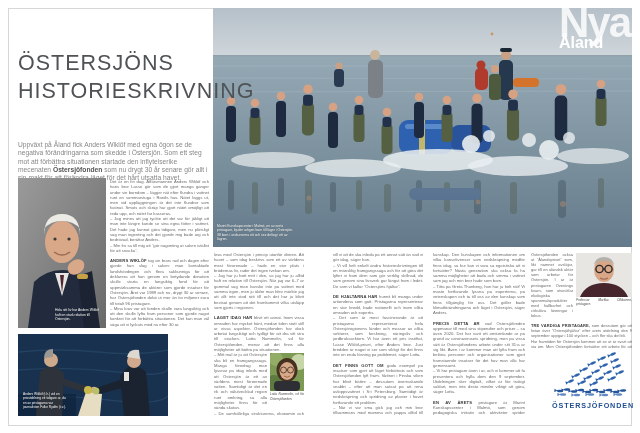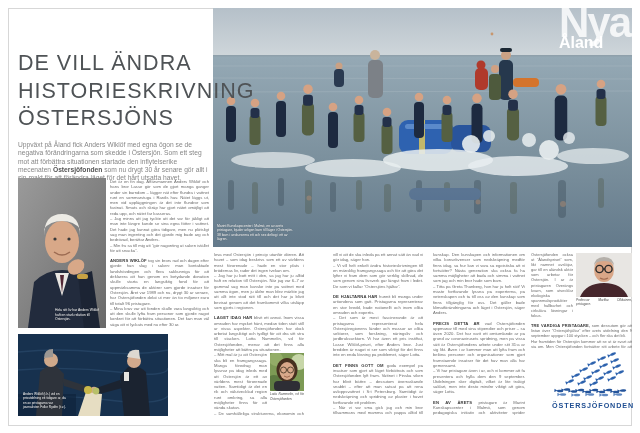--- a/index.html
+++ b/index.html
@@ -164,23 +164,22 @@
       </g>
     </svg>
     <div class="masthead">
       <div class="nya">Nya</div>
       <div class="aland">Åland</div>
     </div>
     <div class="photo-caption main-caption">Marint Kunskapscenter i Malmö, en av årets pristagare, bjuder årligen barn till läger i Östersjön. 38 barn i årskurserna ett och sex deltog i ett av lägren.</div>
   </div>
 
   <div class="headline">
-    <div>DE VILL ÄNDRA</div>
+    <div>ÖSTERSJÖNS</div>
     <div>HISTORIESKRIVNING</div>
-    <div>ÖSTERSJÖNS</div>
   </div>
   <div class="standfirst"><span>Uppväxt på Åland fick Anders Wiklöf med egna ögon se de negativa förändringarna som skedde i Östersjön. Som ett steg mot att förbättra situationen startade den inflytelserike mecenaten </span><b>Östersjöfonden</b><span> som nu drygt 30 år senare gör allt i sin makt för att förändra läget för det hårt utsatta havet.</span></div>
 
   <div class="photo portrait">
     <svg viewBox="0 0 88 150" width="88" height="150">
       <defs>
           <linearGradient id="pg" x1="0" y1="0" x2="1" y2="1">
         <stop offset="0" stop-color="#9a9a9a"></stop>
             <stop offset="1" stop-color="#696969"></stop>
           </linearGradient>

